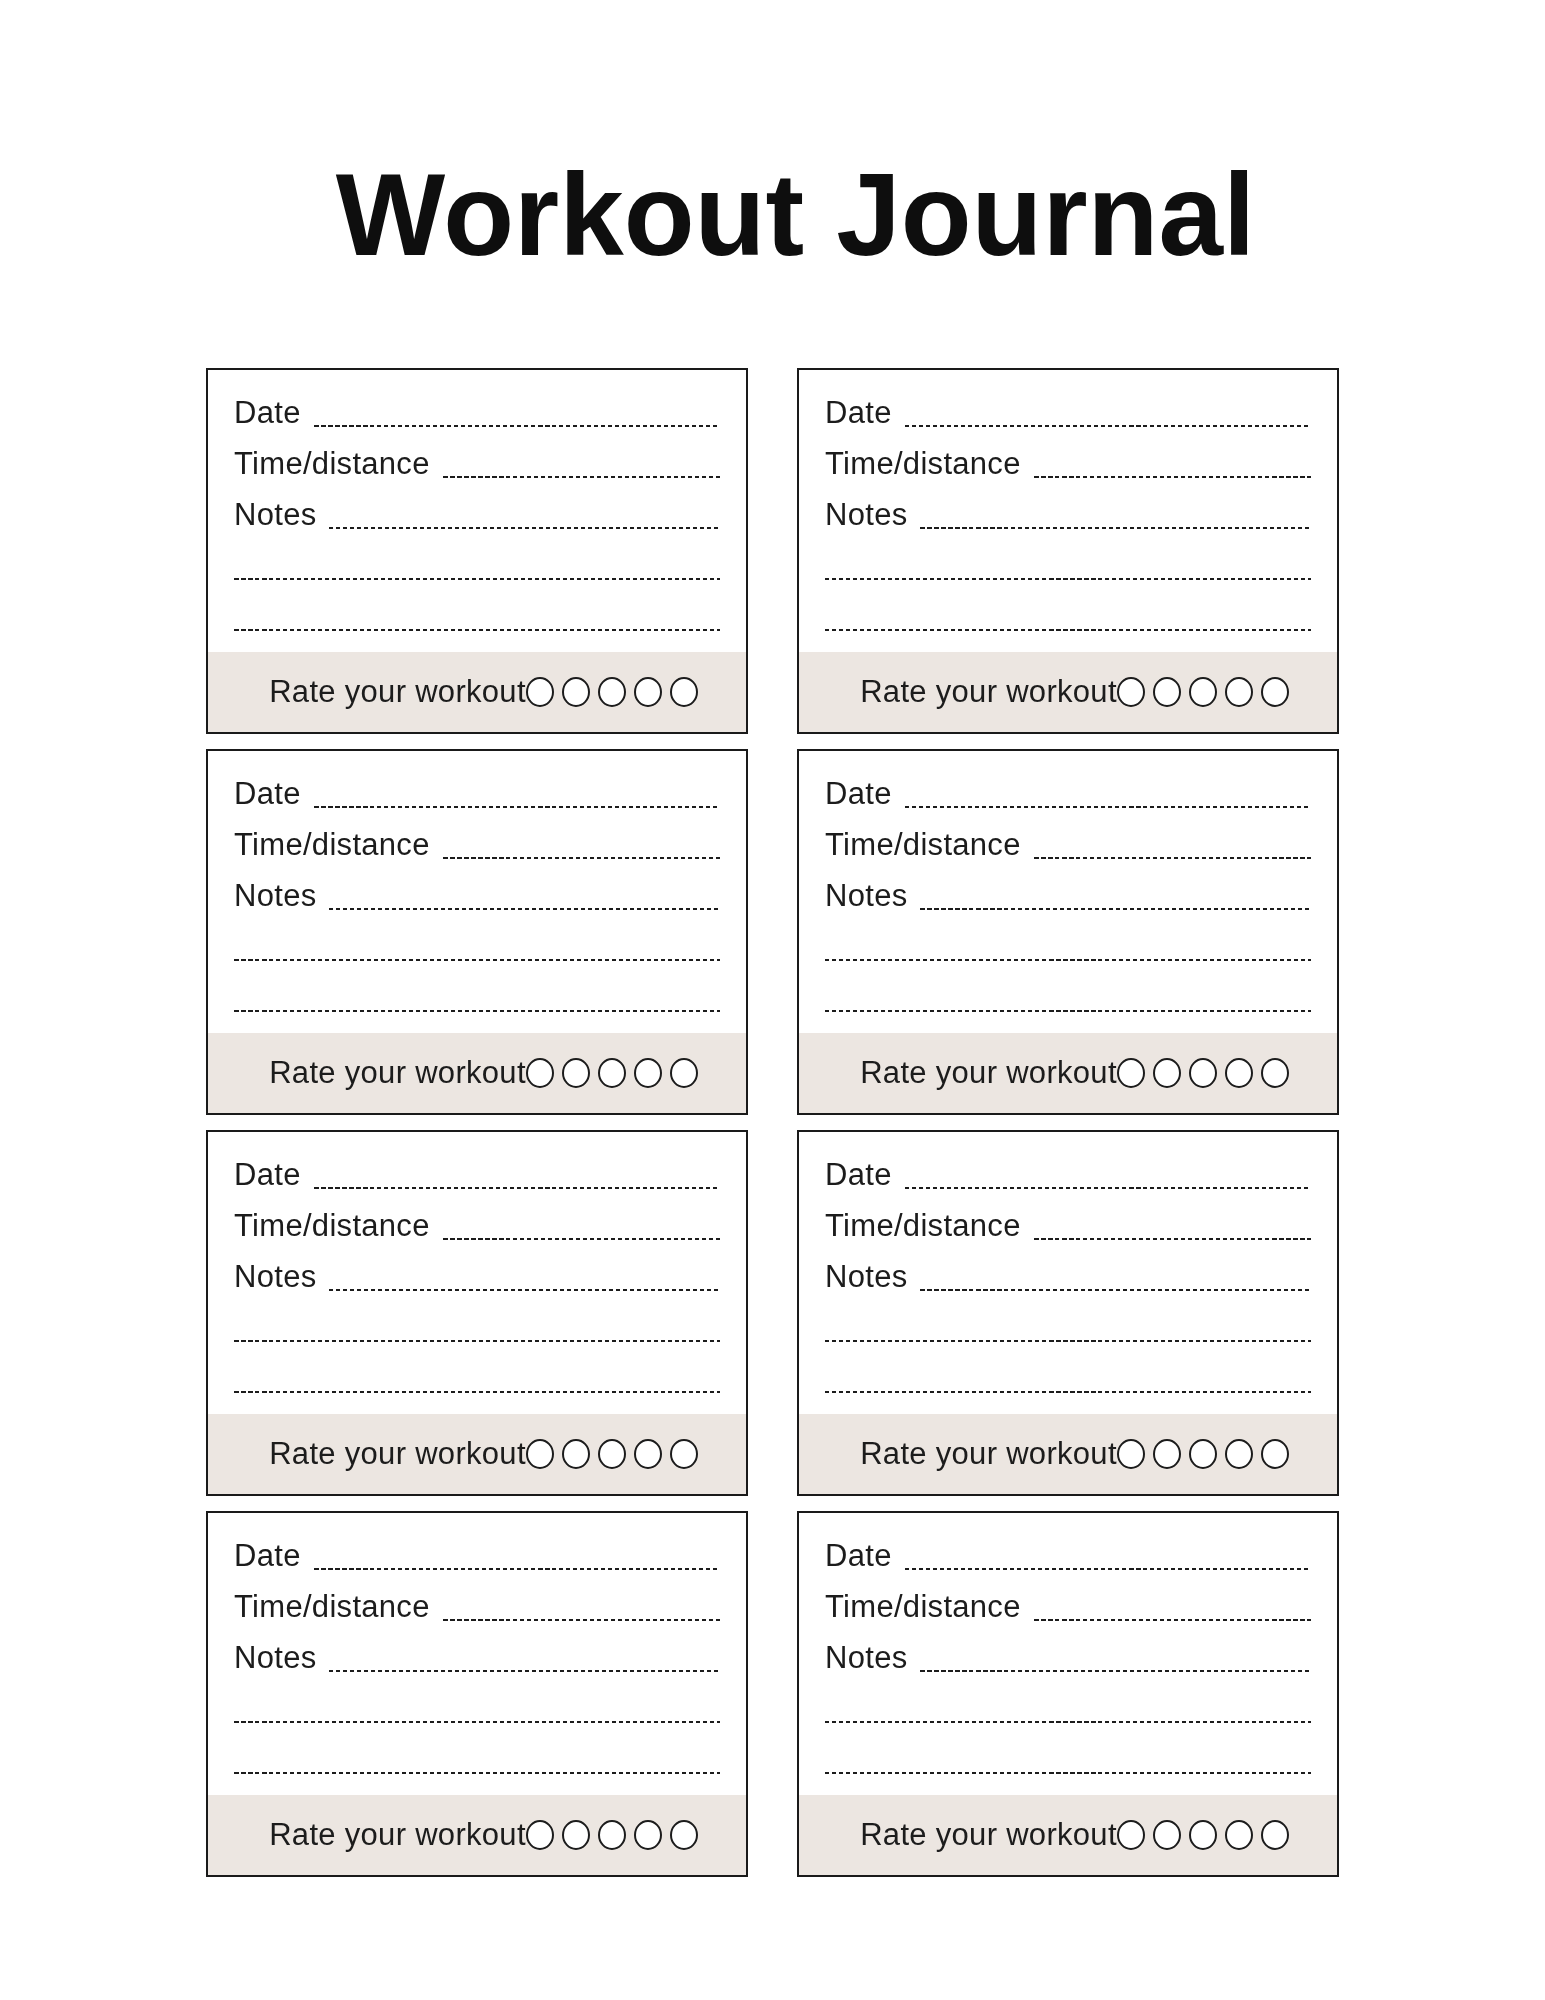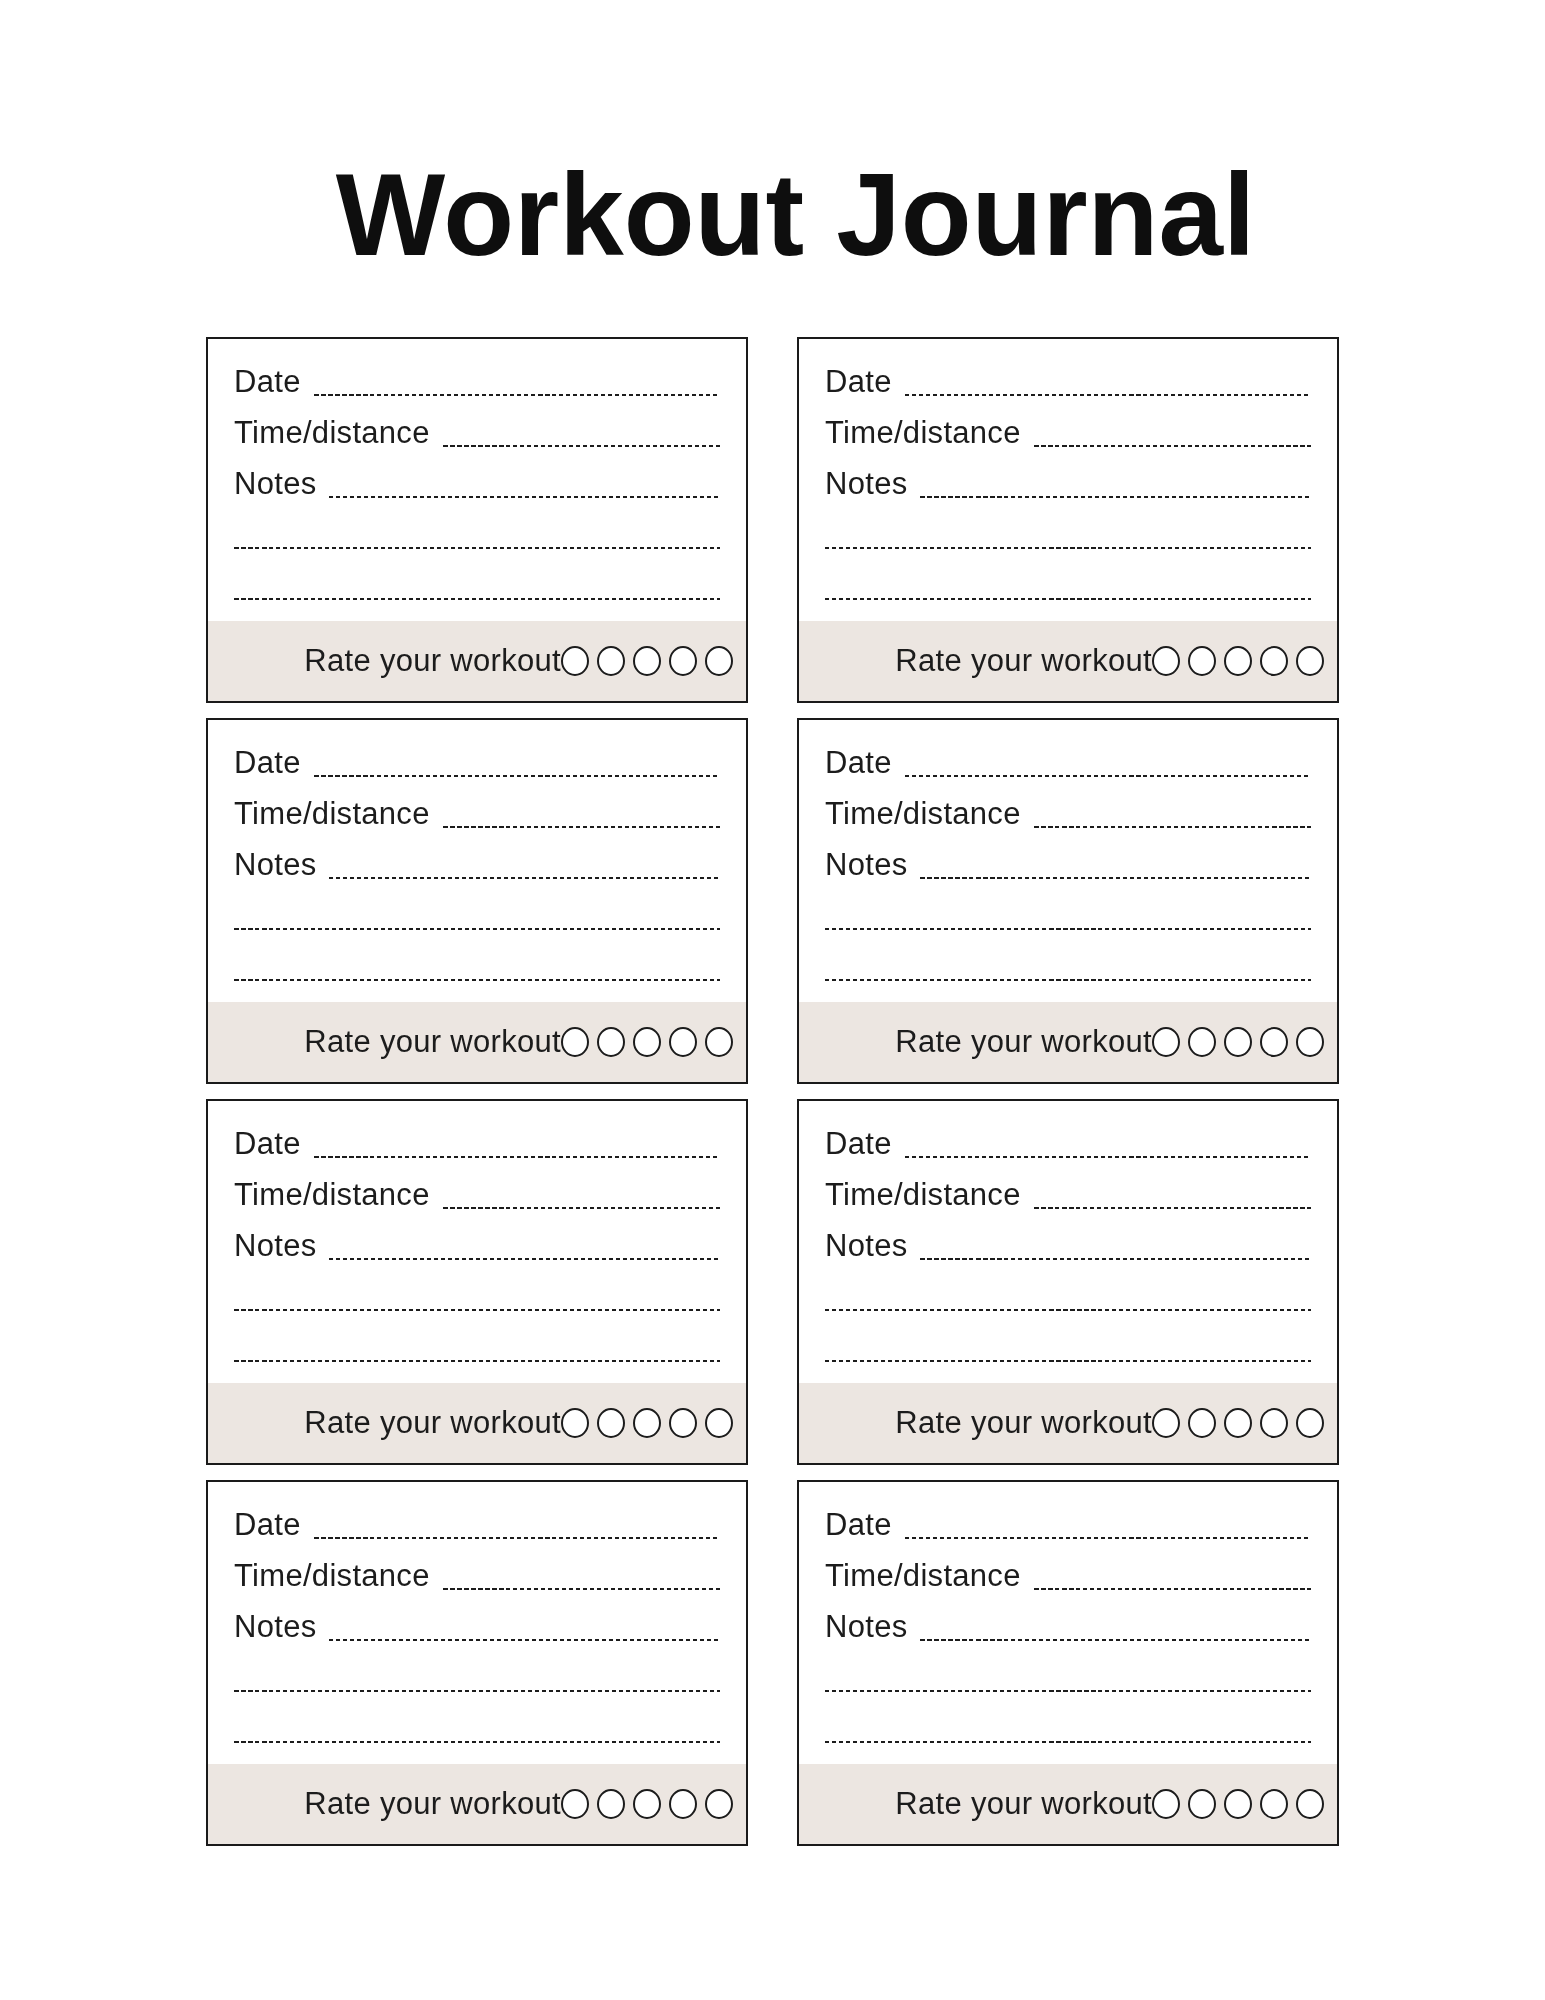--- a/index.html
+++ b/index.html
@@ -22,21 +22,21 @@
     font-size:116px;
     font-weight:800;
     line-height:1;
     text-align:center;
     letter-spacing:0;
     color:#0e0e0e;
     transform:translateX(23px);
     white-space:nowrap;
   }
   .grid{
-    margin-top:64px;
+    margin-top:95px;
     display:grid;
     grid-template-columns:542px 542px;
     column-gap:49px;
     row-gap:15px;
     justify-content:center;
   }
   .card{
     height:366px;
     border:2.5px solid var(--border);
     background:#fff;
@@ -65,21 +65,21 @@
     flex:1;
     height:2.5px;
     margin-bottom:4px;
     background:repeating-linear-gradient(90deg, var(--ink) 0 4.5px, transparent 4.5px 7px);
   }
   .band{
     height:80px;
     background:var(--band);
     display:flex;
     align-items:center;
-    justify-content:flex-end;
+    justify-content:center;
     padding:0 13px 0 26px;
   }
   .band .label{
     padding-right:0;
   }
   .circles{
     display:flex;
     gap:8px;
     align-items:center;
   }

